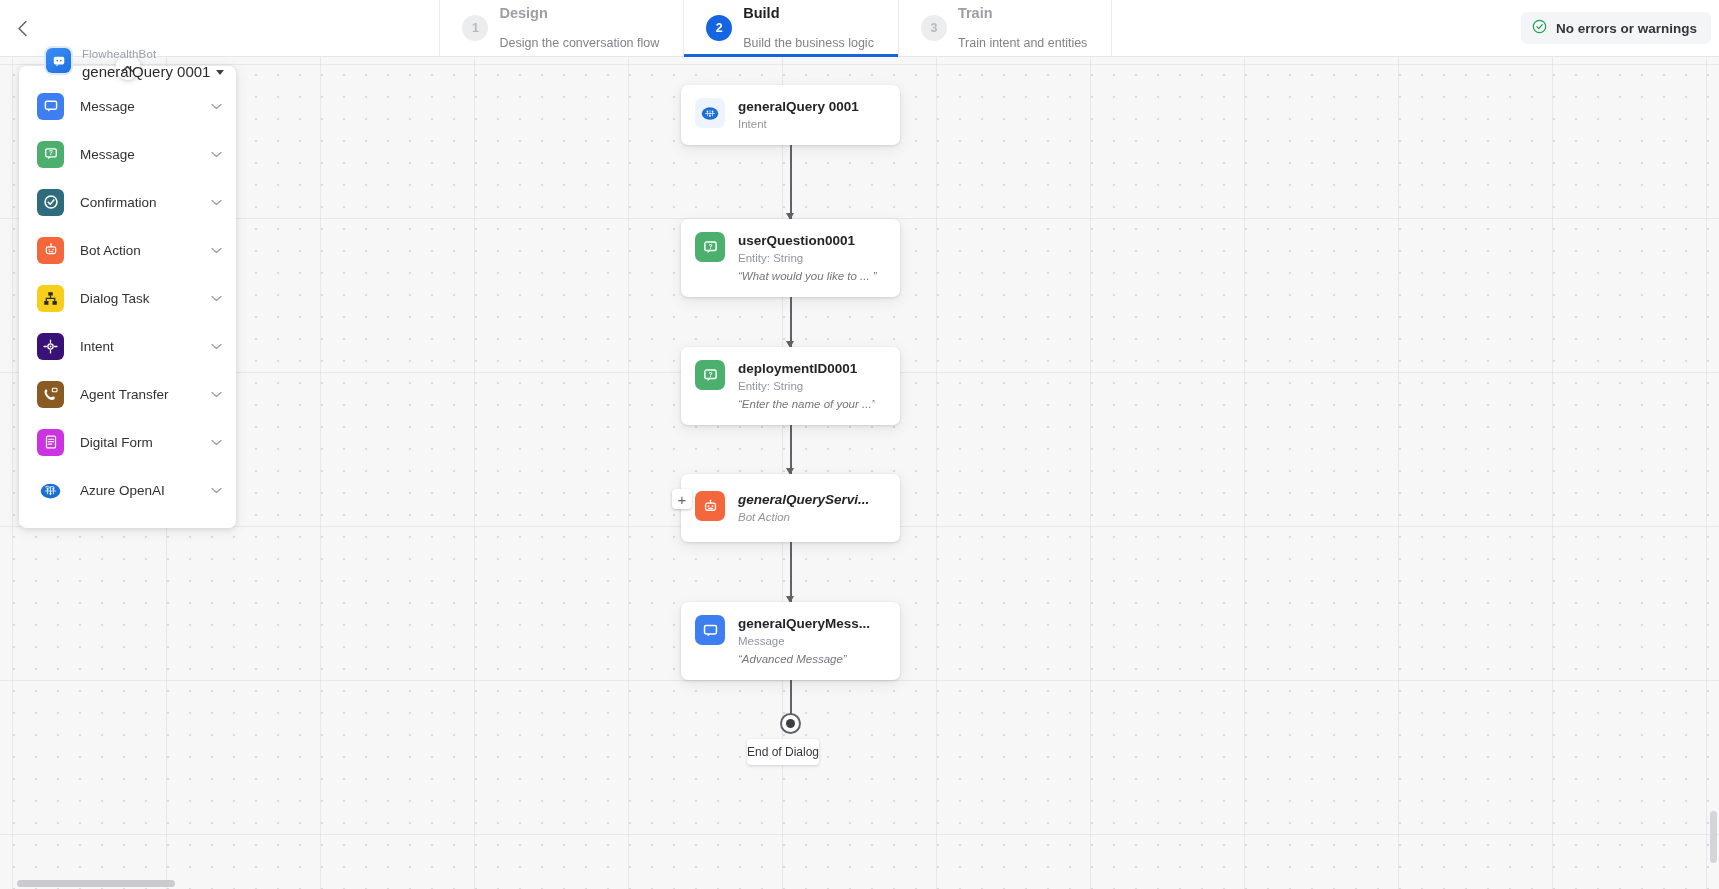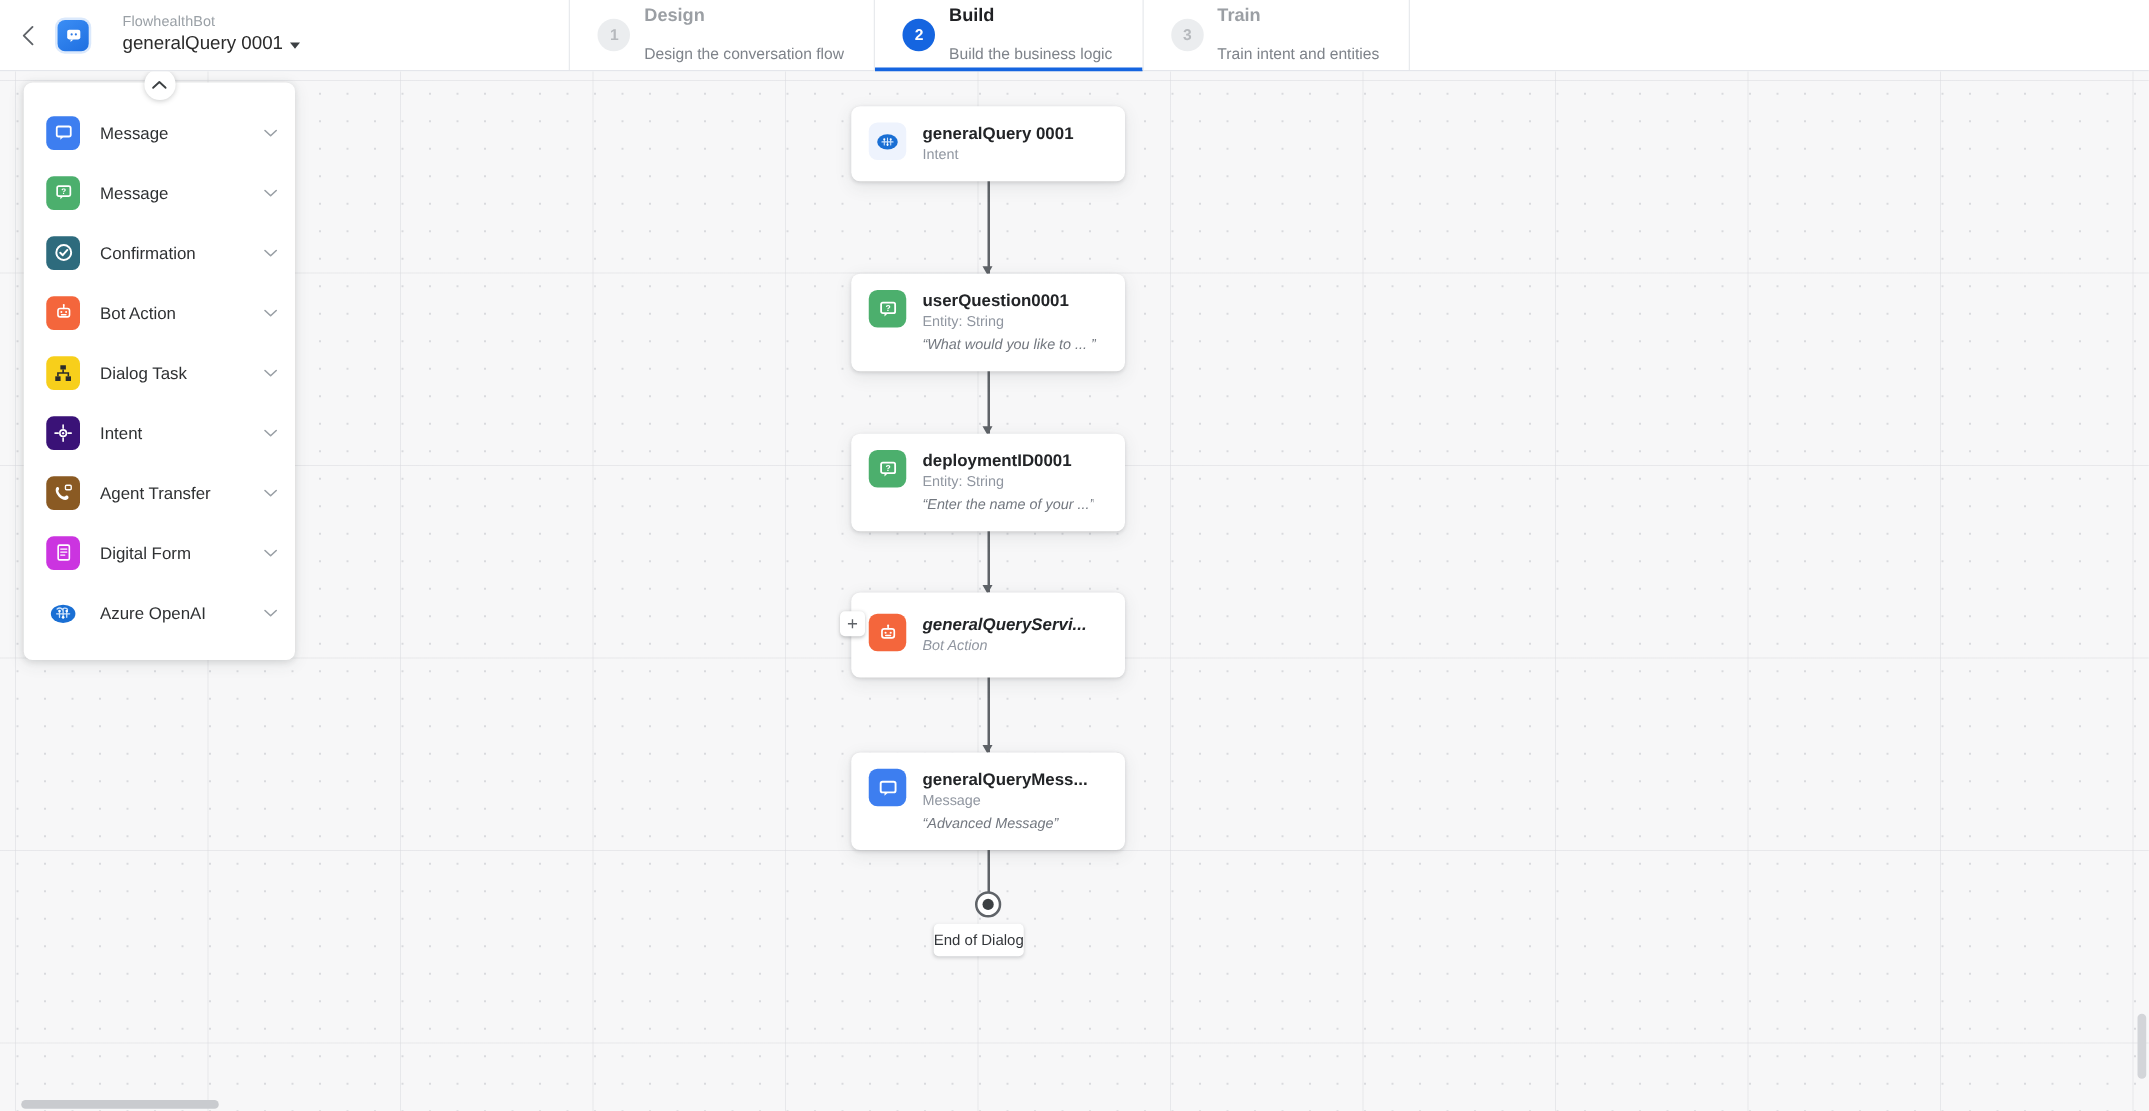--- a/index.html
+++ b/index.html
@@ -13,21 +13,21 @@
   .topbar {
     position: absolute; top: 0; left: 0; width: 1719px; height: 57px;
     background: #ffffff; border-bottom: 1px solid #e4e6eb;
     display: flex; align-items: stretch; z-index: 30;
   }
   .back-btn {
     width: 44px; display: flex; align-items: center; justify-content: center;
     cursor: pointer;
   }
   .back-btn svg { display:block; }
-  .bot-id { display: flex; align-items: center; gap: 27px; padding-left: 2px; }
+  .bot-id { display: flex; align-items: flex-start; gap: 11px; padding-left: 2px; margin-top: 48px; }
   .bot-logo {
     width: 25px; height: 25px; border-radius: 6px;
     background: linear-gradient(145deg,#3b8ef5 0%,#1f6fe0 100%);
     display: flex; align-items: center; justify-content: center;
     box-shadow: 0 0 0 2px #dbe9fc;
   }
   .bot-names { line-height: 1.2; }
   .bot-sub { font-size: 11.5px; color: #9aa0a6; letter-spacing: .1px; }
   .bot-title {
     font-size: 15px; color: #2b2b2b; font-weight: 400;
@@ -212,20 +212,31 @@
     </div>
     <div class="step">
       <div class="step-num">3</div>
       <div class="step-txt">
         <div class="step-title">Train</div>
         <div class="step-desc">Train intent and entities</div>
       </div>
     </div>
   </div>
 
+  <div class="status-wrap">
+    <div class="status-pill">
+      <span>
+        <svg width="15" height="15" viewBox="0 0 16 16">
+            <circle cx="8" cy="8" r="6.6" fill="none" stroke="#1e9e55" stroke-width="1.3"></circle>
+            <path d="M5.2 8.2l2 2 3.7-4.2" fill="none" stroke="#1e9e55" stroke-width="1.3" stroke-linecap="round" stroke-linejoin="round"></path>
+          </svg>
+      </span>
+      <span>No errors or warnings</span>
+    </div>
+  </div>
 </div>
 
 <div class="canvas">
 
   <div class="palette">
     <div class="palette-collapse">
       <span>
         <svg width="12" height="8" viewBox="0 0 12 8">
             <path d="M1 6.2L6 1.6l5 4.6" stroke="#3c4043" stroke-width="1.5" fill="none" stroke-linecap="round" stroke-linejoin="round"></path>
           </svg>

